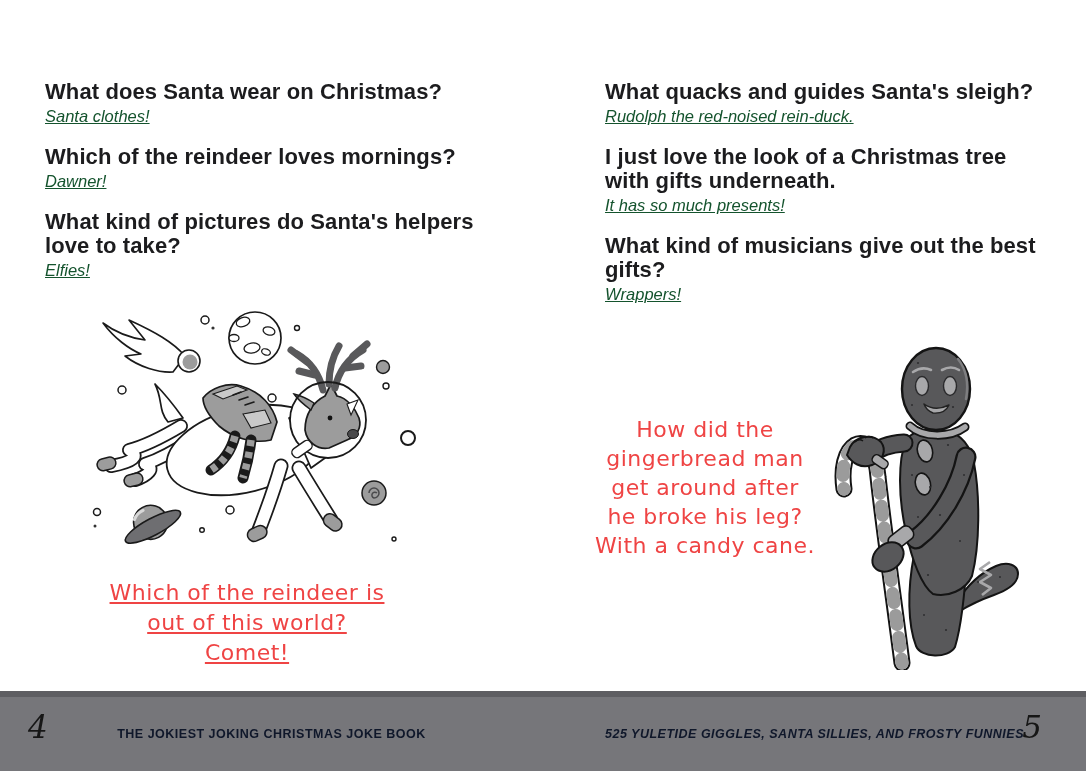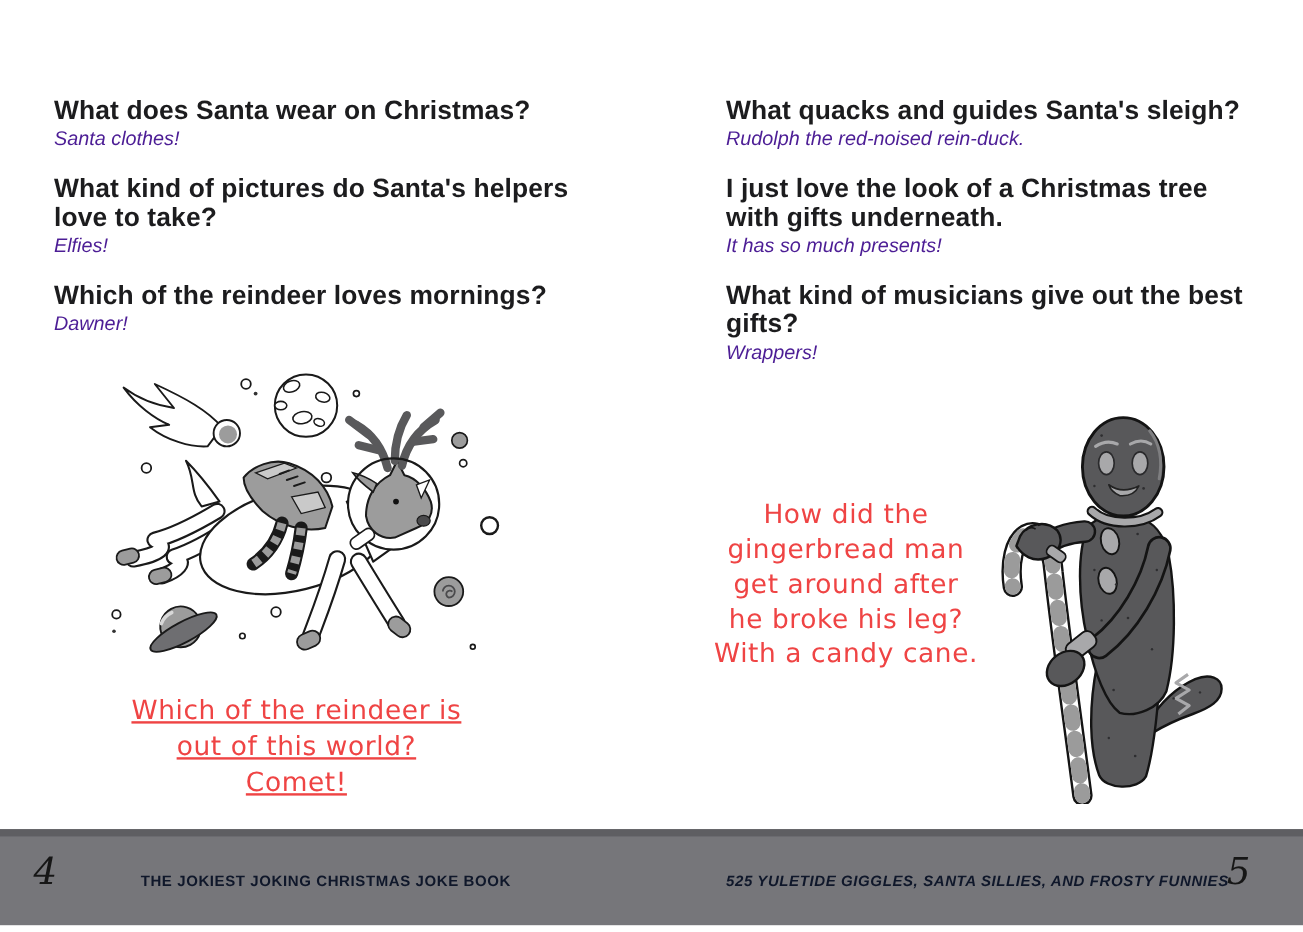--- a/index.html
+++ b/index.html
@@ -10,22 +10,23 @@
   }
   .col { position:absolute; top:80px; }
   .col-left  { left:45px;  width:505px; }
   .col-right { left:605px; width:465px; }
   .joke { margin-bottom:17px; }
   .q {
     font-weight:bold; font-size:22px; line-height:24px; color:#1c1c1e;
     white-space:pre-line; letter-spacing:0.1px;
   }
   .a {
-    font-style:italic; font-size:16.5px; line-height:24px; color:#4c1d95;
+    font-style:italic; font-size:16.5px; line-height:24px; color:#14532d;
     white-space:pre-line;
+    text-decoration:underline;
   }
   .handwritten {
     position:absolute; text-align:center; white-space:pre-line;
     color:#ef4444; font-family:"DejaVu Sans", cursive;
     font-size:22px; line-height:30px; letter-spacing:0.5px;
   }
   .hw-left  { left:72px;  top:578px; width:350px;text-decoration:underline; }
   .hw-right { left:585px; top:415px; width:240px; line-height:29px; }
   .illus { position:absolute; }
   .illus-left  { left:85px;  top:298px; }
@@ -51,27 +52,27 @@
 <body>
 
 <div class="spread">
 
   <div class="col col-left">
     <div class="joke">
       <div class="q">What does Santa wear on Christmas?</div>
       <div class="a">Santa clothes!</div>
     </div>
     <div class="joke">
+      <div class="q">Which of the reindeer loves mornings?</div>
+      <div class="a">Dawner!</div>
+    </div>
+    <div class="joke">
       <div class="q">What kind of pictures do Santa's helpers
 love to take?</div>
       <div class="a">Elfies!</div>
-    </div>
-    <div class="joke">
-      <div class="q">Which of the reindeer loves mornings?</div>
-      <div class="a">Dawner!</div>
     </div>
   </div>
 
   <div class="col col-right">
     <div class="joke">
       <div class="q">What quacks and guides Santa's sleigh?</div>
       <div class="a">Rudolph the red-noised rein-duck.</div>
     </div>
     <div class="joke">
       <div class="q">I just love the look of a Christmas tree

